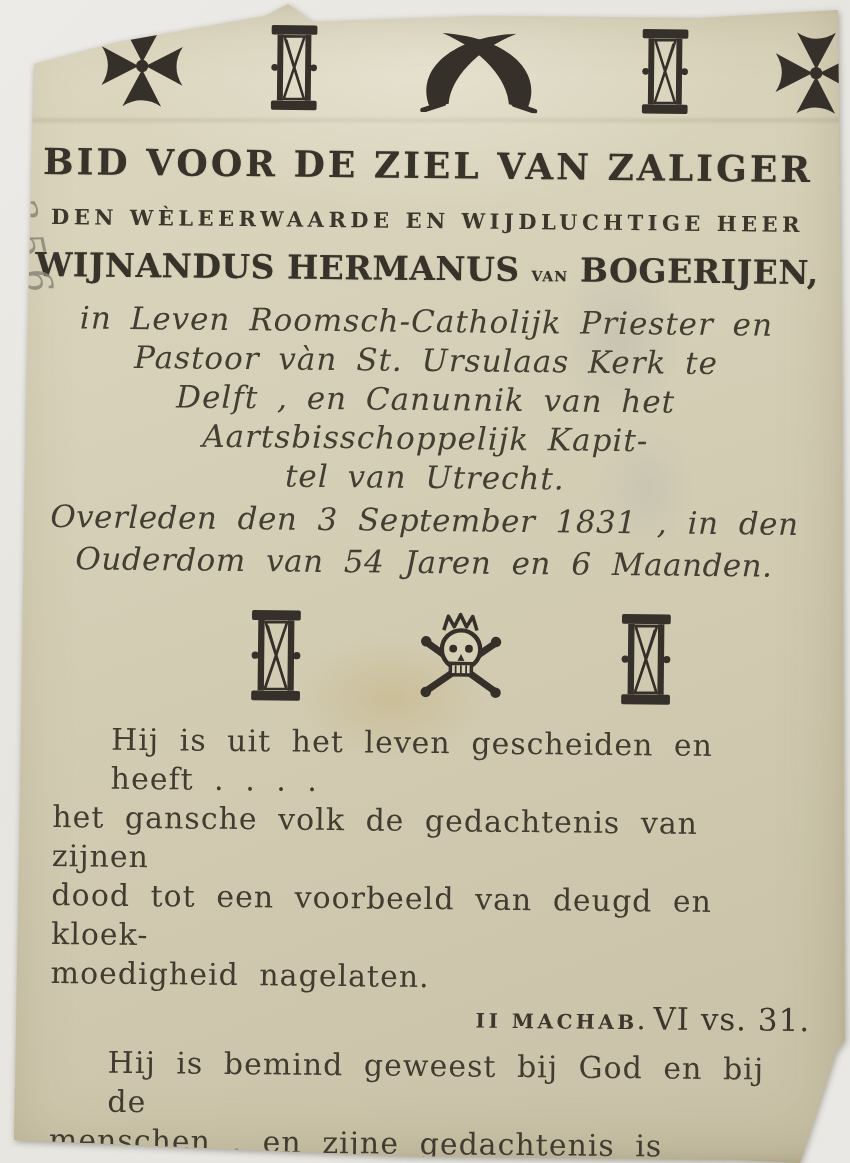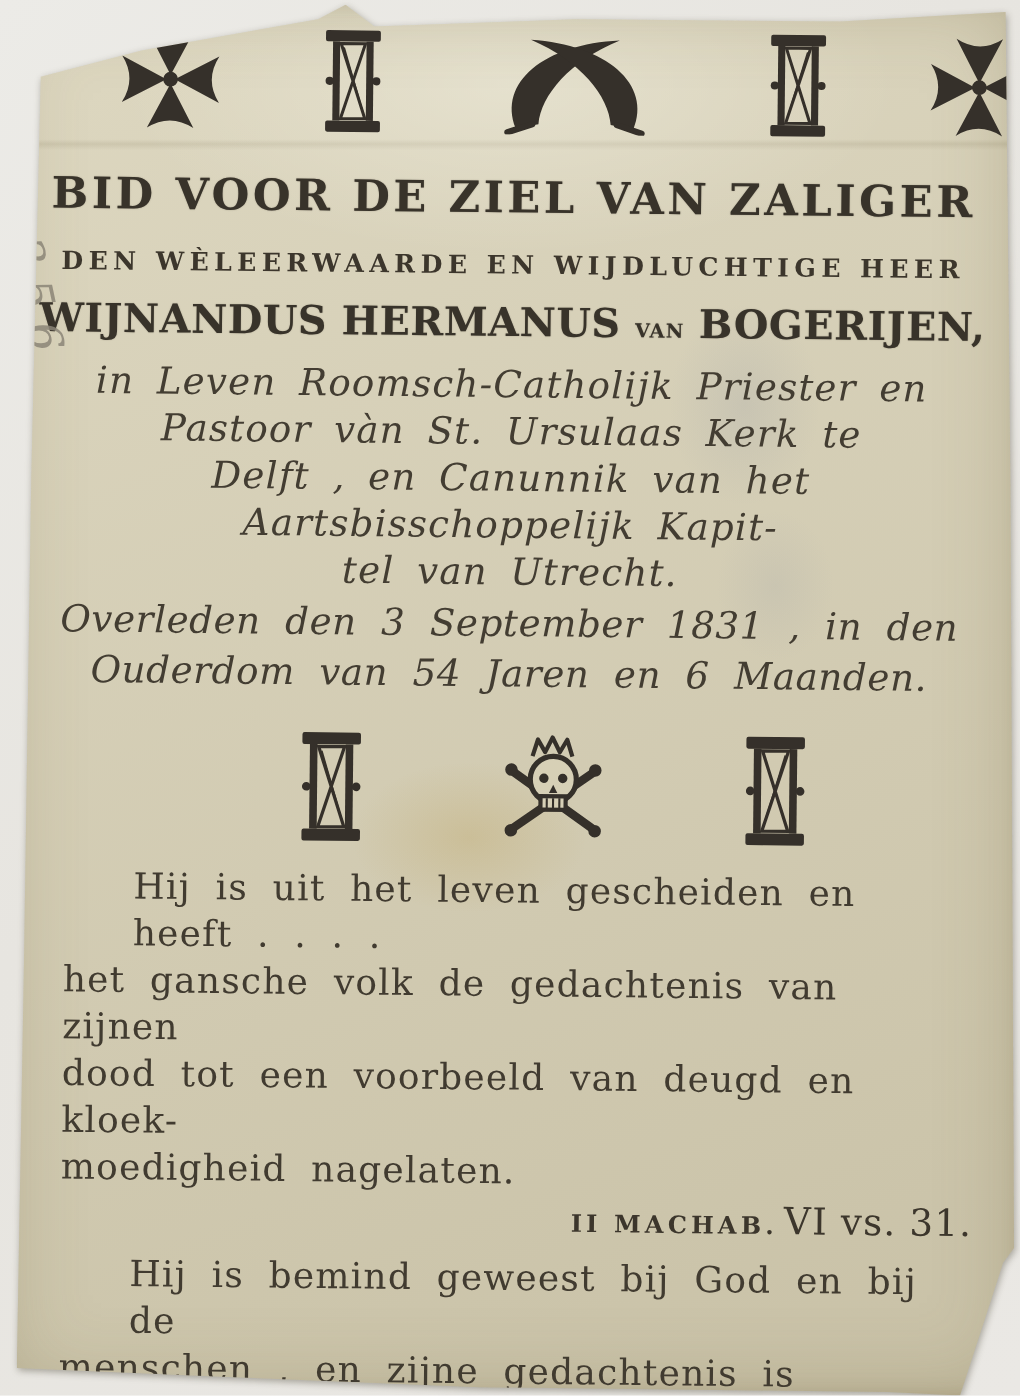--- a/index.html
+++ b/index.html
@@ -29,21 +29,21 @@
     color:#3e382e;
   }
   .orn-row1{display:flex;justify-content:space-between;align-items:center;height:90px;padding-left:92px;margin-right:-8px;}
   .orn-row2{display:flex;justify-content:center;align-items:center;gap:95px;height:96px;margin-top:26px;transform:translateX(38px);}
   .orn svg{display:block;}
   .ink{fill:#35302a;}
   .ink-s{stroke:#35302a;fill:none;}
   .invocation{margin-top:30px;text-align:center;font-weight:bold;font-size:36px;letter-spacing:3px;color:#38332a;white-space:nowrap;text-shadow:0 0 1px rgba(55,48,38,.5);}
   .honorific{margin-top:22px;text-align:center;font-weight:bold;font-size:21px;letter-spacing:4.5px;color:#3c362c;white-space:nowrap;}
   .deceased-name{margin-top:16px;text-align:center;font-weight:bold;font-size:33px;letter-spacing:.5px;color:#38332a;white-space:nowrap;text-shadow:0 0 1px rgba(55,48,38,.45);}
-  .deceased-name .particle{font-size:23px;font-variant:small-caps;letter-spacing:1px;text-align:right;}
+  .deceased-name .particle{font-size:20px;font-variant:small-caps;letter-spacing:1px;text-align:right;}
   .titles-block{margin-top:14px;text-align:center;font-style:italic;font-size:31px;line-height:39px;letter-spacing:1px;word-spacing:8px;color:#433d32;}
   .death-block{margin-top:2px;text-align:center;font-style:italic;font-size:31px;line-height:42px;letter-spacing:.5px;word-spacing:10px;color:#433d32;}
   .verse{margin-top:18px;padding:0 34px 0 56px;font-size:30px;line-height:39px;letter-spacing:1px;word-spacing:10px;color:#413b30;}
   .verse .indent{padding-left:58px;}
   .verse2{margin-top:8px;}
   .citation{white-space:nowrap;color:#3c362c;}
   .citation .book{font-weight:bold;font-size:20px;letter-spacing:3.5px;}
   .citation .ref{font-size:31px;letter-spacing:1px;}
   .citation1{margin-top:2px;height:40px;text-align:right;padding-right:34px;}
   .pencil-number{

